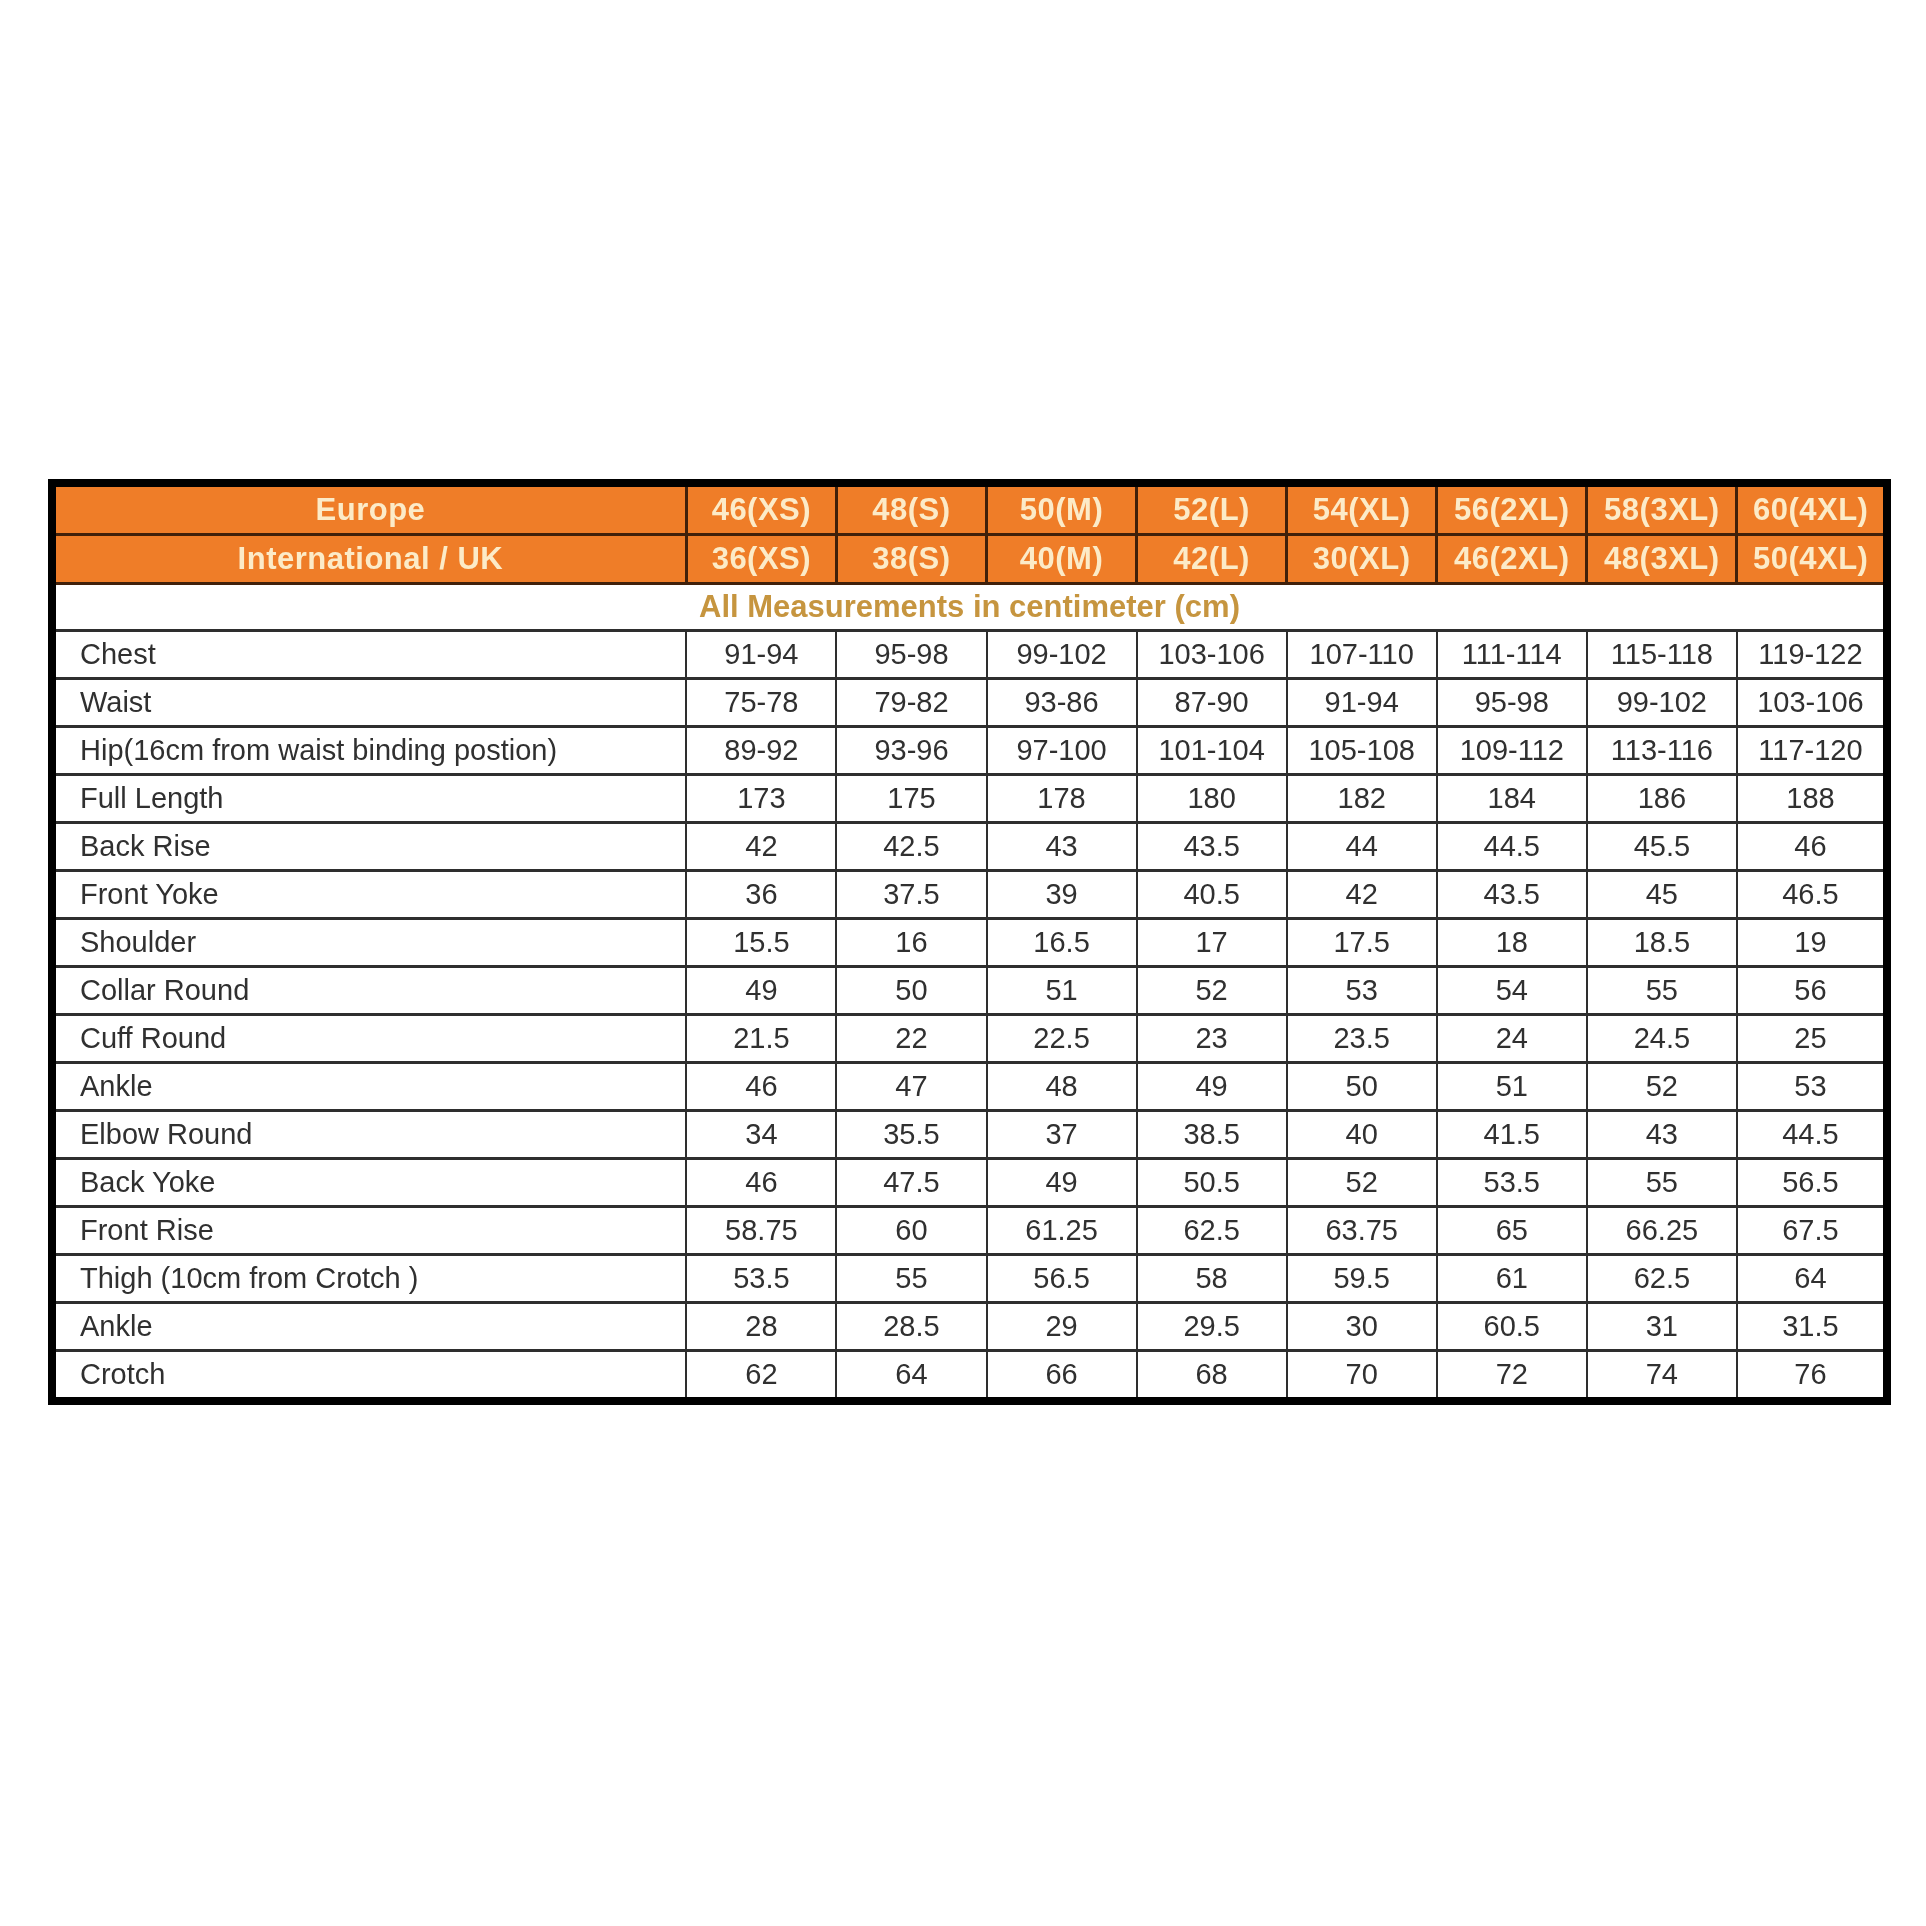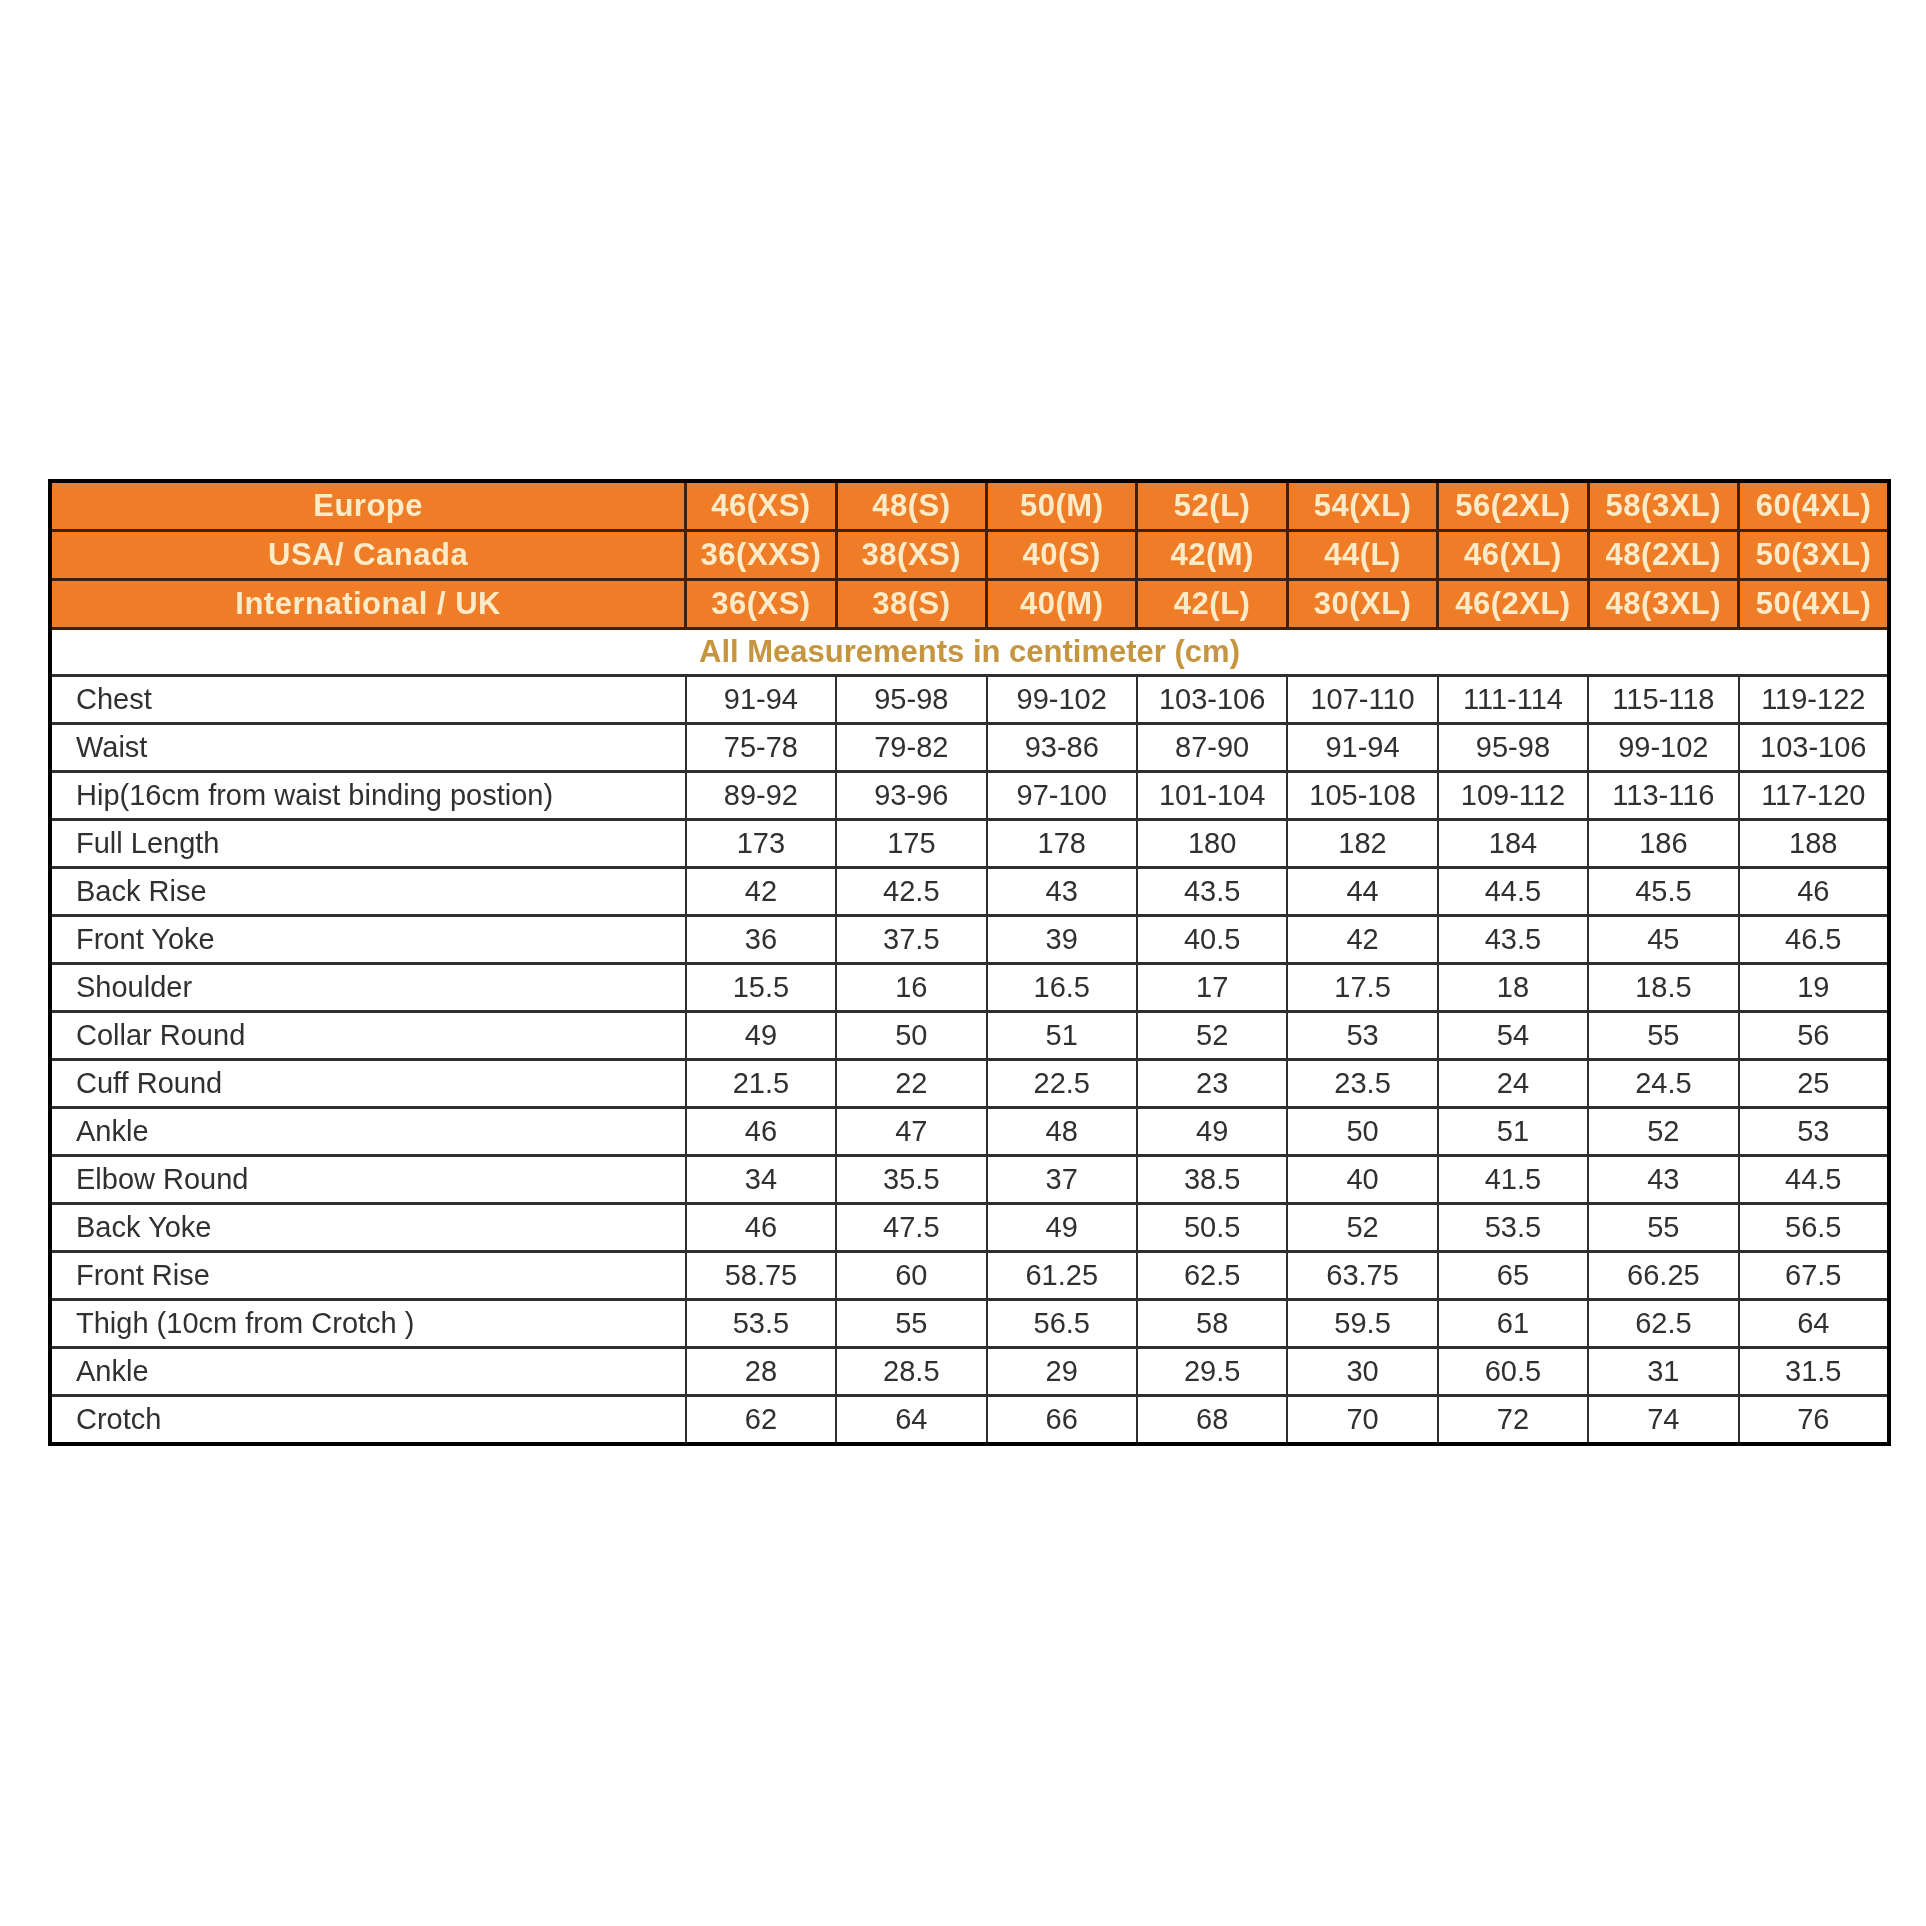--- a/index.html
+++ b/index.html
@@ -13,21 +13,21 @@
   .sheet {
     position: absolute;
     left: 48px;
     top: 479px;
     width: 1843px;
   }
   table.size-chart {
     border-collapse: collapse;
     table-layout: fixed;
     width: 100%;
-    border: 4px solid #000000;
+    border: 8px solid #000000;
   }
   col.c-label { width: 634px; }
   col.c-size  { width: 150px; }
 
   tr.hdr td {
     background: var(--header-bg, #EF7D28);
     border: 3px solid var(--header-border, #40200a);
     color: var(--header-text, #FCEBC8);
     font-weight: bold;
     font-size: 31px;
@@ -84,31 +84,20 @@
             <td>46(XS)</td>
             <td>48(S)</td>
             <td>50(M)</td>
             <td>52(L)</td>
             <td>54(XL)</td>
             <td>56(2XL)</td>
             <td>58(3XL)</td>
             <td>60(4XL)</td>
           </tr>
           <tr class="hdr">
-            <td class="label-cell-hdr">USA/ Canada</td>
-            <td>36(XXS)</td>
-            <td>38(XS)</td>
-            <td>40(S)</td>
-            <td>42(M)</td>
-            <td>44(L)</td>
-            <td>46(XL)</td>
-            <td>48(2XL)</td>
-            <td>50(3XL)</td>
-          </tr>
-          <tr class="hdr">
             <td class="label-cell-hdr">International / UK</td>
             <td>36(XS)</td>
             <td>38(S)</td>
             <td>40(M)</td>
             <td>42(L)</td>
             <td>30(XL)</td>
             <td>46(2XL)</td>
             <td>48(3XL)</td>
             <td>50(4XL)</td>
           </tr>

